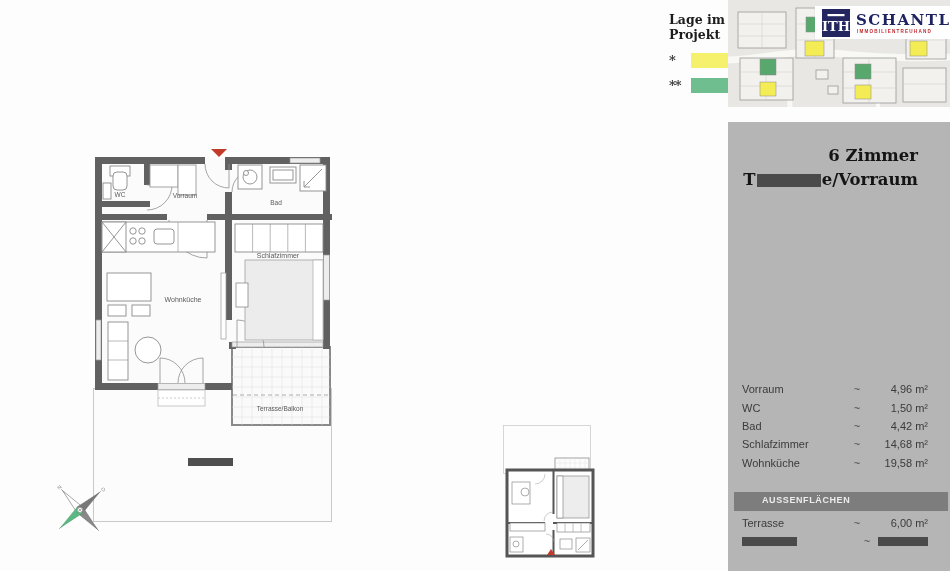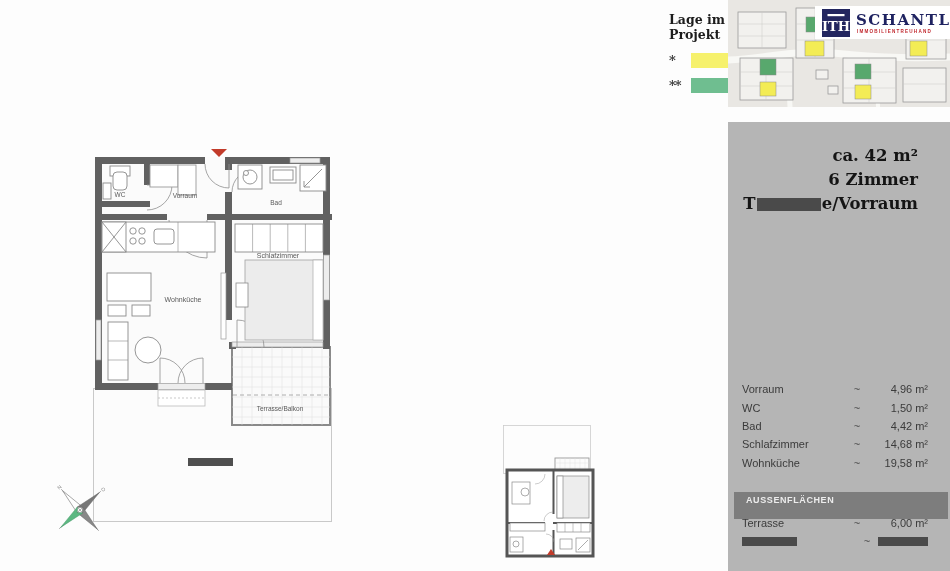--- a/index.html
+++ b/index.html
@@ -55,23 +55,23 @@
   .room-table { position:absolute; top:258px; left:0; right:0; }
   .room-row {
     display:flex; align-items:center; height:18.4px;
     padding:0 22px 0 14px; font-size:11px; color:#3b3b3b;
   }
   .room-label { flex:1; text-align:left; }
   .room-approx { width:18px; text-align:center; color:#4a4a4a; }
   .room-value { width:62px; text-align:right; }
 
   .outdoor-header {
-    position:absolute; top:370px; left:6px; right:2px; height:27px;
+    position:absolute; top:370px; left:6px; right:2px; height:19px;
     background:#7d7d7d; color:#ececec; font-size:9px; font-weight:bold;
-    letter-spacing:0.6px; line-height:17px; padding-left:12px;
+    letter-spacing:0.6px; line-height:17px; padding-left:28px;
   }
   .outdoor-row { position:absolute; top:392px; left:0; right:0; }
   .redacted-row {
     position:absolute; top:412px; left:0; right:0; height:14px;
     display:flex; align-items:center; padding:0 22px 0 14px;
     font-size:11px; color:#3b3b3b;
   }
   .redact-label { width:55px; height:9px; }
   .redacted-row .spacer { flex:1; }
   .redact-value { width:50px; height:9px; margin-left:2px; }
@@ -303,21 +303,20 @@
     </g>
     <g fill="none" stroke="#999999" stroke-width="0.5">
       <path d="M45,52 A10,10 0 0 1 35,62 M53,90 A9,9 0 0 0 44,99 M46,112 A8,8 0 0 1 54,120"></path>
     </g>
     <polygon points="47,133 55,133 51,127" fill="#c23b2a"></polygon>
   </svg>
 
   <div class="panel">
 
     <div class="panel-title">
-      <div class="line">ca. 42 m²</div>
       <div class="line">6 Zimmer</div>
       <div class="line title-redacted-line">
         <span>T</span>
         <span class="redact-block redact-title"></span>
         <span>e/Vorraum</span>
       </div>
     </div>
 
     <div class="room-table">
       <div class="room-row">

